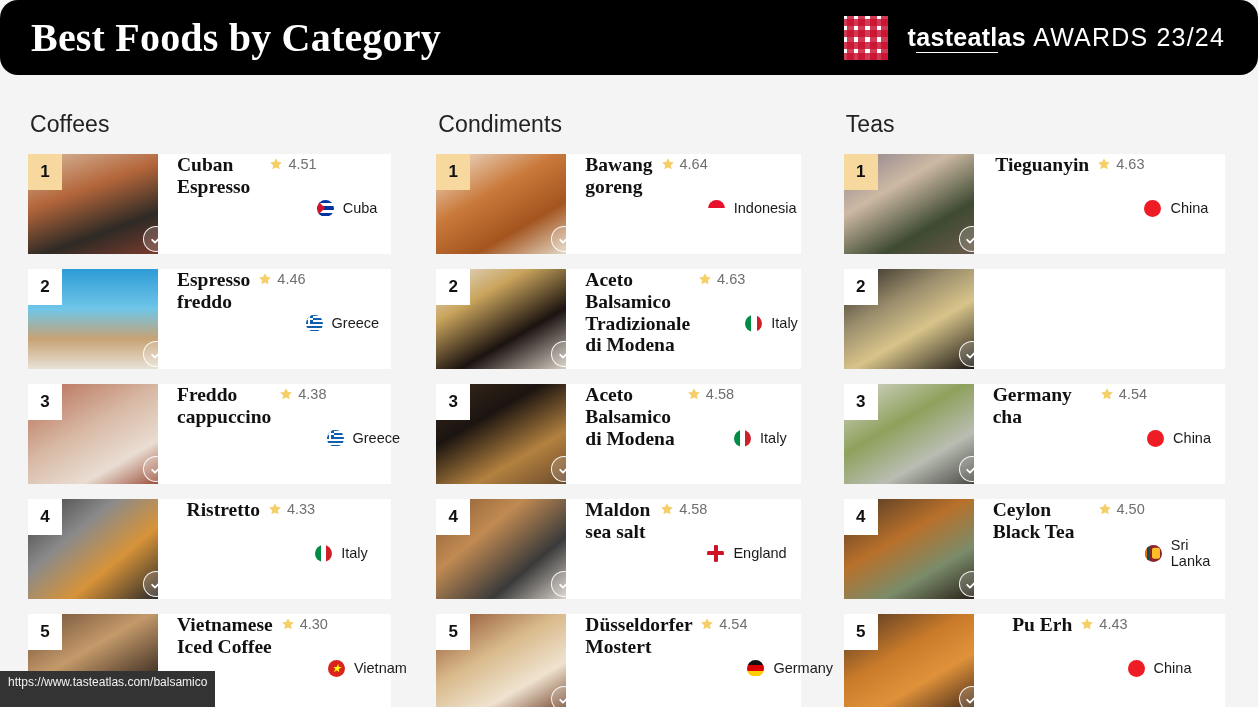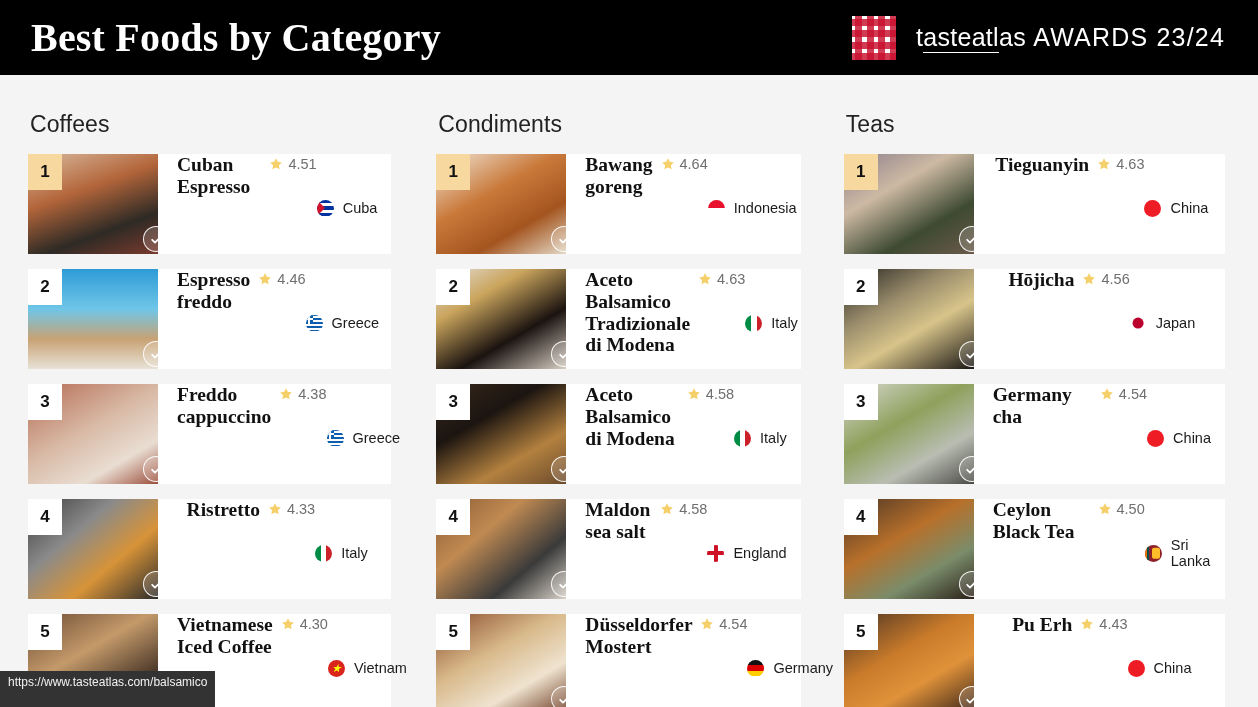--- a/index.html
+++ b/index.html
@@ -13,20 +13,21 @@
   }
 
   
   .header {
     height: 75px;
     background: #000000;
     display: flex;
     align-items: center;
     justify-content: space-between;
     padding: 0 33px 0 31px;
+    border-radius: 18px;
   }
   .page-title {
     color: #ffffff;
     font-family: "Liberation Serif", serif;
     font-weight: bold;
     font-size: 40px;
     letter-spacing: 0.2px;
     line-height: 1;
   }
   .brand {
@@ -47,21 +48,21 @@
     opacity: .82;
   }
   .brand-mark .gh-v { top: 0; bottom: 0; width: 7.3px; }
   .brand-mark .gh-h { left: 0; right: 0; height: 7.3px; }
   .brand-text {
     color: #ffffff;
     font-size: 25px;
     letter-spacing: .3px;
     white-space: nowrap;
   }
-  .brand-text .tl { font-weight: 400; }
+  .brand-text .tl { font-weight: 700; }
   .brand-text .tl .u { border-bottom: 1.5px solid #ffffff; padding-bottom: 1px; }
   .brand-text .aw { font-weight: 300; letter-spacing: 1.2px; }
 
   
   .board {
     display: flex;
     padding: 0 0 0 0;
     height: 532px;
   }
   .column {
@@ -639,39 +640,20 @@
       <div class="card">
         <div class="card-media">
           <div class="thumb" style="background-image:linear-gradient(150deg,#262420 0%,#9a8d6c 35%,#d8c48a 60%,#1a1815 100%)"></div>
           <div class="rank">2</div>
           <div class="checkmark">
             <svg width="13" height="13" viewBox="0 0 24 24" aria-hidden="true">
               <path fill="none" stroke="#ffffff" stroke-width="3.2" stroke-linecap="round" stroke-linejoin="round" d="M4 12.5l5.2 5.2L20 6.6"></path>
             </svg>
           </div>
         </div>
-        <div class="card-body">
-          <div class="row-name">
-            <div class="food-name">Hōjicha</div>
-            <div class="rating">
-              <span>
-                <svg class="star" viewBox="0 0 24 24" aria-hidden="true">
-                  <path fill="#f5d06a" d="M12 2l3.1 6.3 6.9 1-5 4.9 1.2 6.9L12 17.8 5.8 21.1 7 14.2l-5-4.9 6.9-1z"></path>
-                </svg>
-              </span>
-              <span class="rating-value">4.56</span>
-            </div>
-          </div>
-          <div class="row-country">
-            <span class="flag f-japan">
-              <i class="d"></i>
-            </span>
-            <span class="country-name">Japan</span>
-          </div>
-        </div>
       </div>
       <div class="card">
         <div class="card-media">
           <div class="thumb" style="background-image:linear-gradient(150deg,#d9d9d4 0%,#8ea15c 40%,#b9bdb2 70%,#4a4a46 100%)"></div>
           <div class="rank">3</div>
           <div class="checkmark">
             <svg width="13" height="13" viewBox="0 0 24 24" aria-hidden="true">
               <path fill="none" stroke="#ffffff" stroke-width="3.2" stroke-linecap="round" stroke-linejoin="round" d="M4 12.5l5.2 5.2L20 6.6"></path>
             </svg>
           </div>

